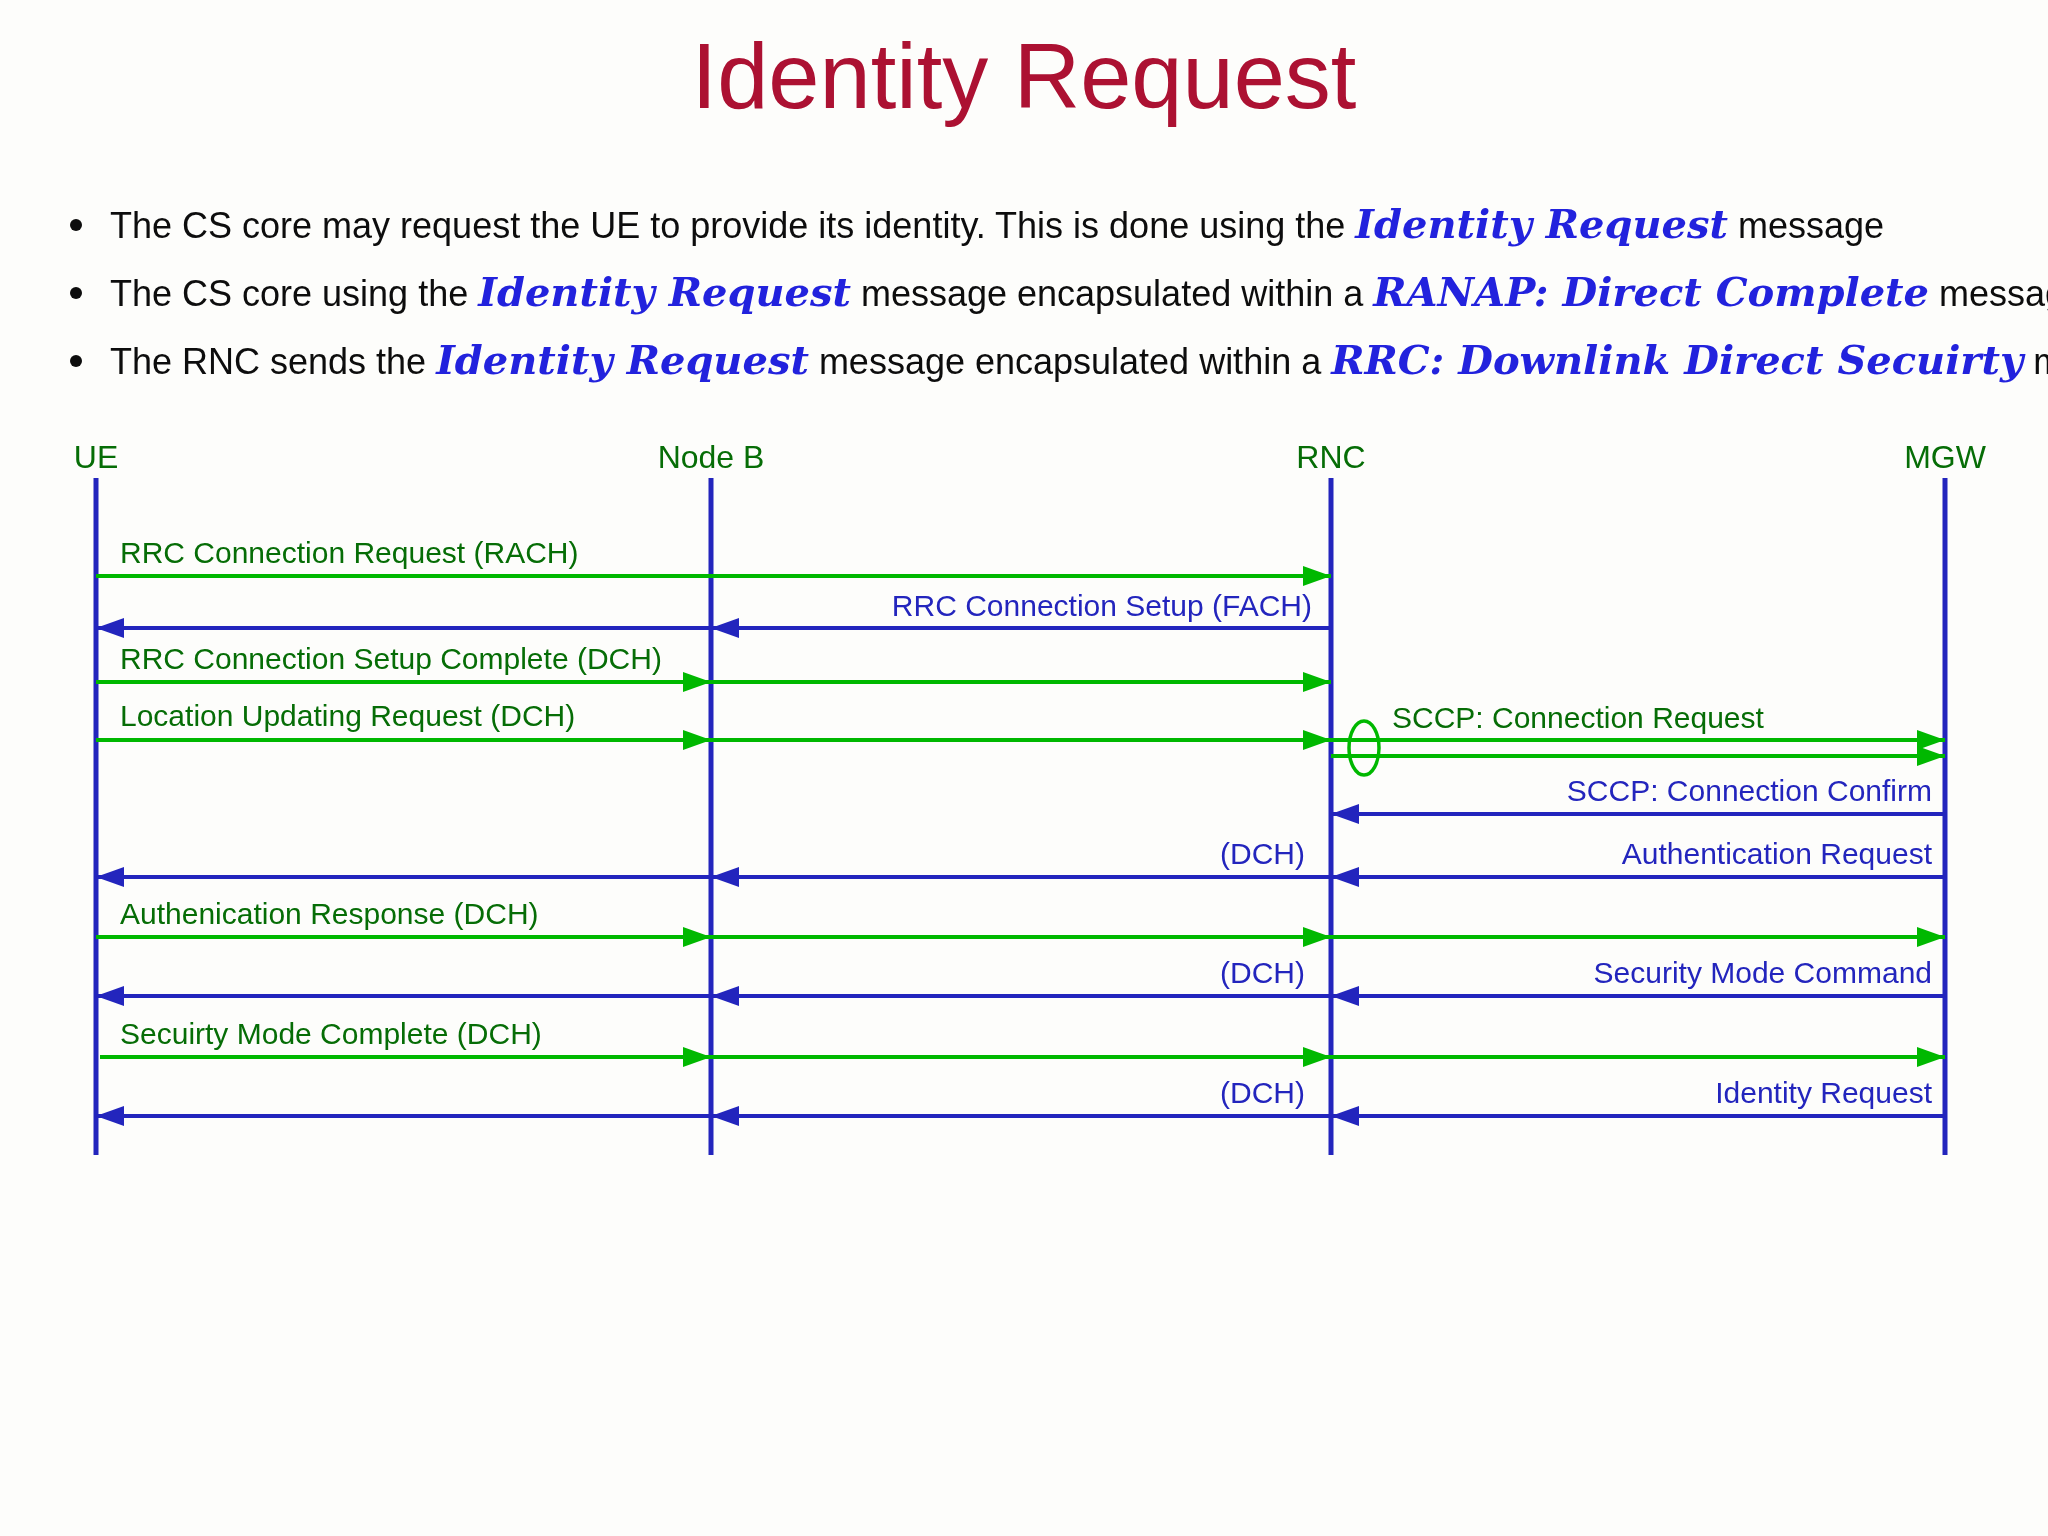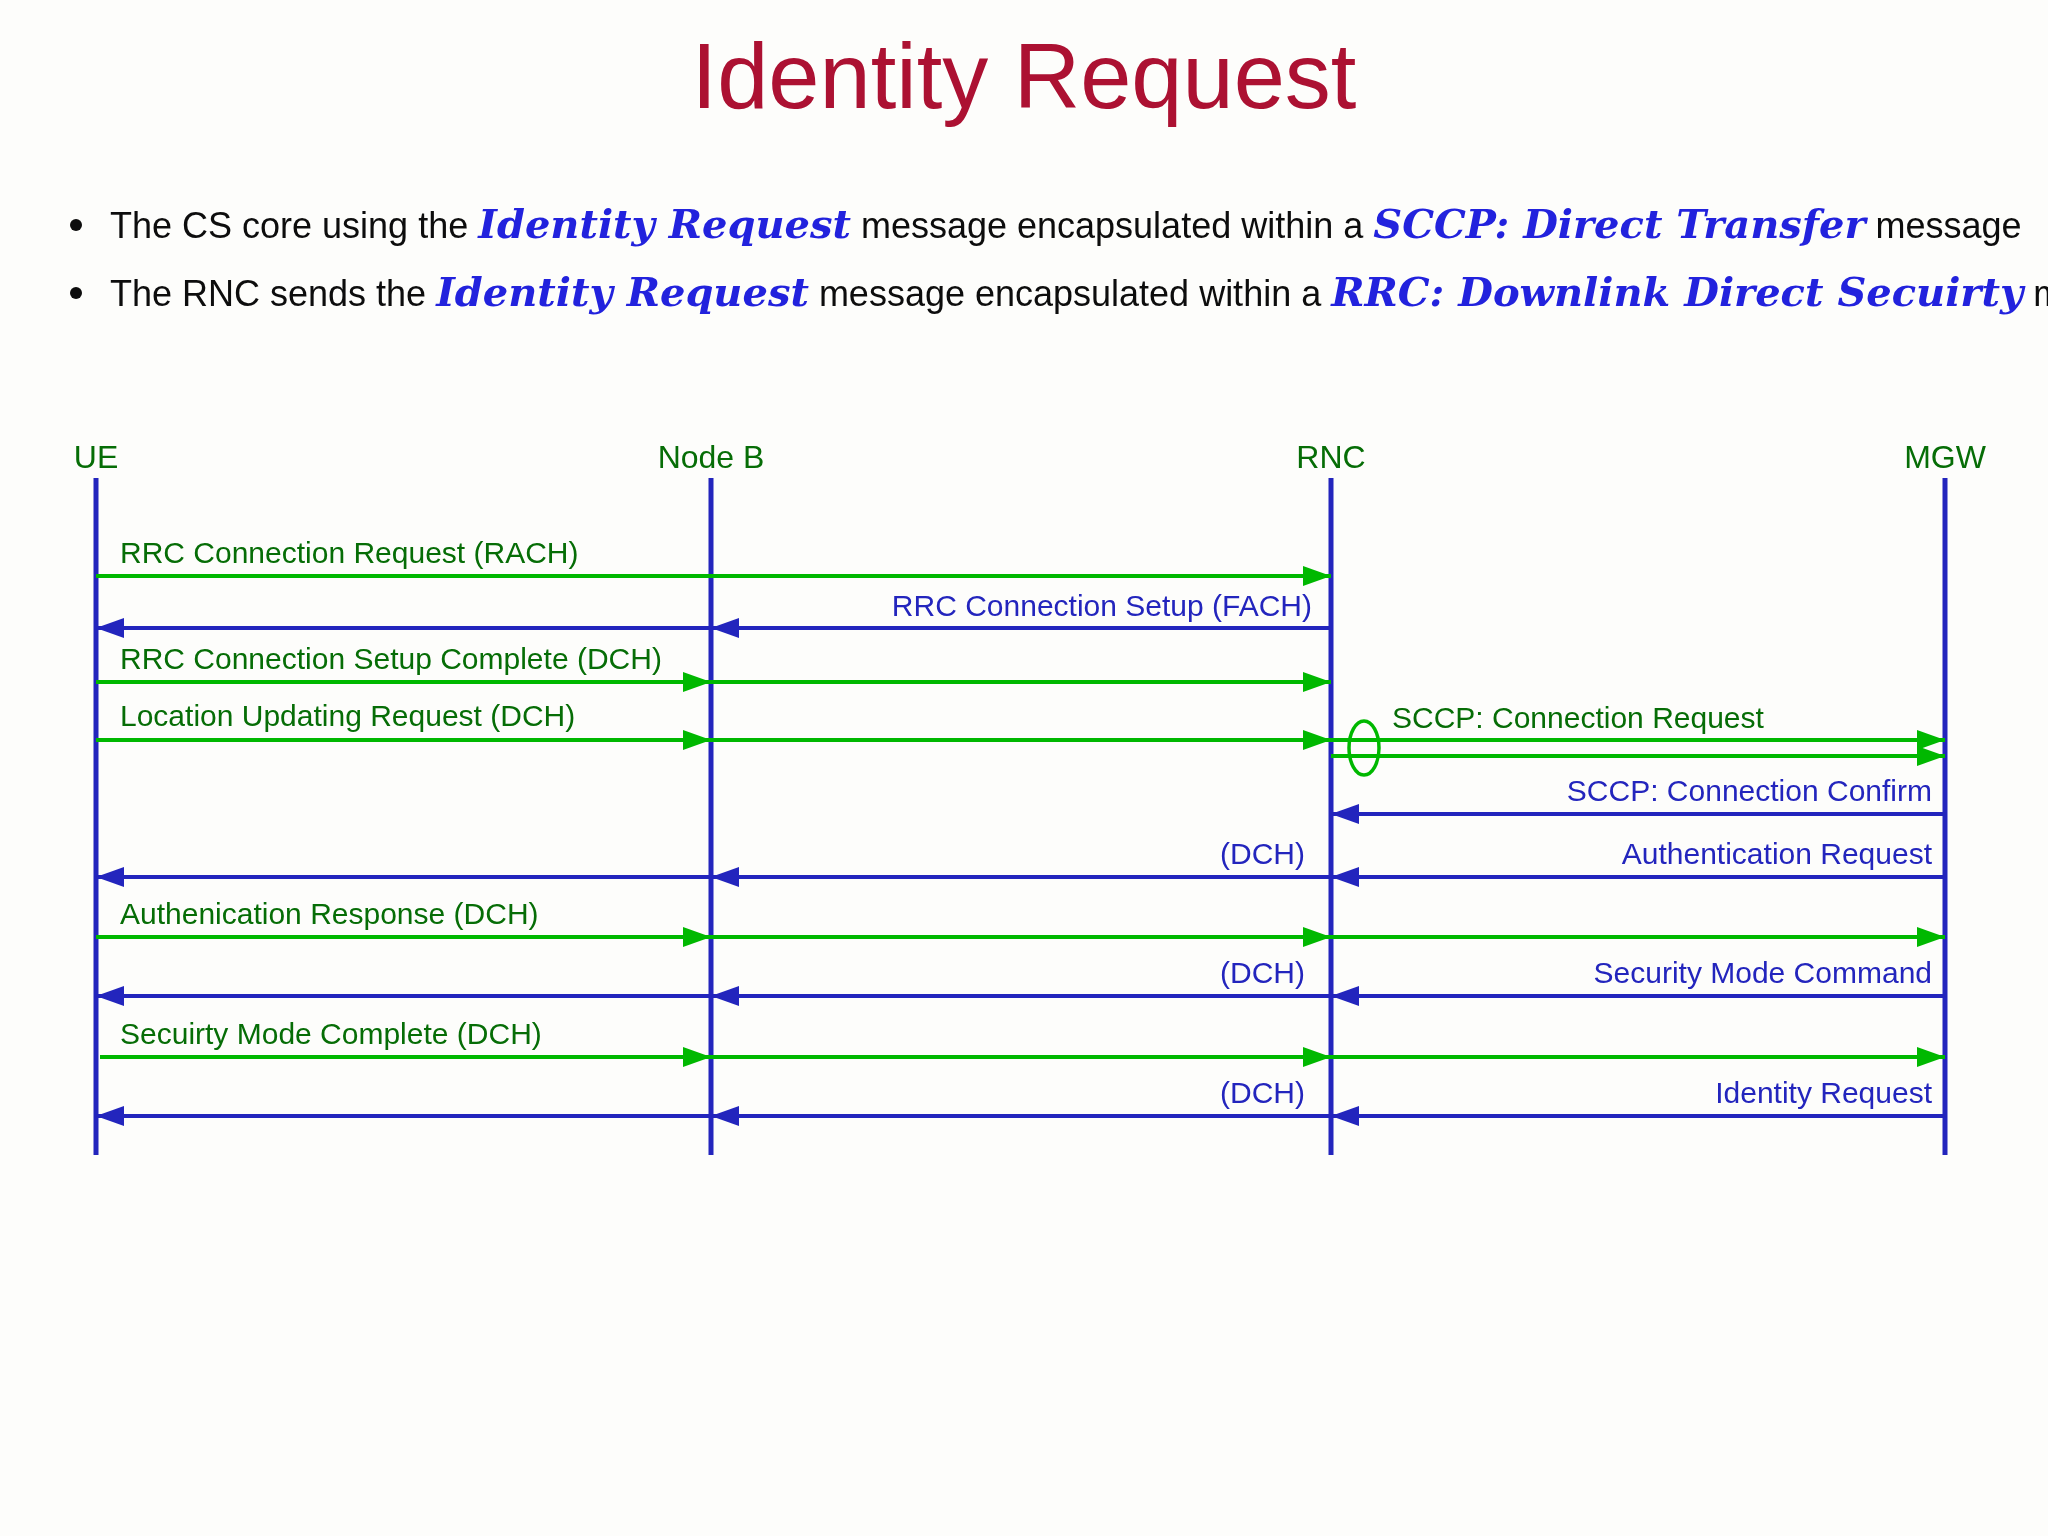--- a/index.html
+++ b/index.html
@@ -40,21 +40,24 @@
   #diagram { position:absolute; left:0; top:0; pointer-events:none; }
   #diagram text { font-family:"Liberation Sans", sans-serif; }
 </style>
 </head>
 <body>
 
 <div class="slide-title">Identity Request</div>
 
 <div class="bullets">
   <div class="bullet-row">
-    <span class="bullet-dot"></span><span>The CS core using the </span><span class="script-text">Identity Request</span><span> message encapsulated within a </span><span class="script-text">SCCP: Direct Transfer</span><span> message</span>
+    <span class="bullet-dot"></span><span>The CS core may request the UE to provide its identity. This is done using the </span><span class="script-text">Identity Request</span><span></span><span class="script-text"></span><span> message</span>
+  </div>
+  <div class="bullet-row">
+    <span class="bullet-dot"></span><span>The CS core using the </span><span class="script-text">Identity Request</span><span> message encapsulated within a </span><span class="script-text">RANAP: Direct Complete</span><span> message</span>
   </div>
   <div class="bullet-row">
     <span class="bullet-dot"></span><span>The RNC sends the </span><span class="script-text">Identity Request</span><span> message encapsulated within a </span><span class="script-text">RRC: Downlink Direct Secuirty</span><span> message</span>
   </div>
 </div>
 
 <svg id="diagram" width="2048" height="1536" viewBox="0 0 2048 1536">
     <text x="96" y="468" text-anchor="middle" font-size="32" fill="#066d06">UE</text>
     <line x1="96" y1="478" x2="96" y2="1155" stroke="#2325bd" stroke-width="5"></line>
     <text x="711" y="468" text-anchor="middle" font-size="32" fill="#066d06">Node B</text>

